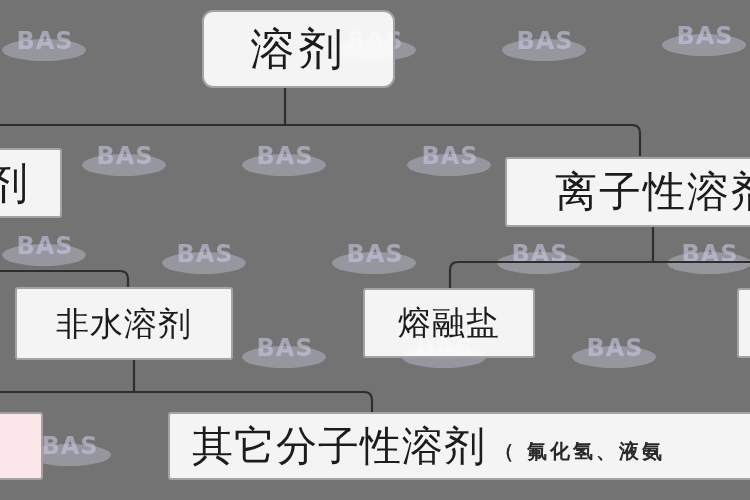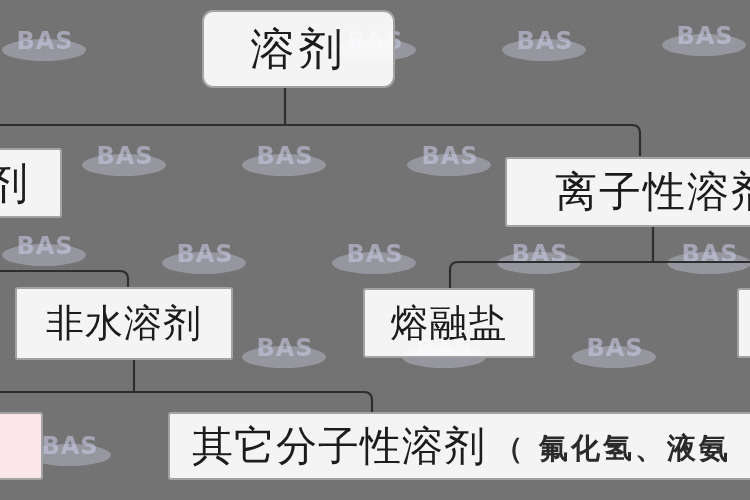--- a/index.html
+++ b/index.html
@@ -56,21 +56,21 @@
       box-sizing: border-box;
       border: 2px solid #a3a3a3;
       border-radius: 3px;
       background: rgba(255, 255, 255, 0.92);
       white-space: nowrap;
       overflow: hidden;
     }
     .node .label {
       position: absolute;
       top: 0;
-      font-size: 38px;
+      font-size: 33px;
       letter-spacing: 1px;
       color: #1c1c1c;
     }
     .node.root {
       left: 202px; top: 10px; width: 193px; height: 78px;
       border-radius: 11px;
     }
     .node.root .label {
       left: 0; width: 100%; text-align: center;
       line-height: 74px; font-size: 44px; letter-spacing: 4px;
@@ -106,21 +106,21 @@
       left: -12px; top: 412px; width: 55px; height: 68px;
       background: #fbe7e9;
     }
     .node.other-mol {
       left: 168px; top: 412px; width: 640px; height: 68px;
     }
     .node.other-mol .label {
       left: 22px; line-height: 64px; font-size: 41px; letter-spacing: 1px;
     }
     .node.other-mol .note {
-      font-size: 29px;
+      font-size: 20px;
       font-weight: bold;
       letter-spacing: 3px;
       color: #2a2a2a;
       margin-left: 8px;
       vertical-align: 2px;
     }
   </style>
 </head>
 <body>
 

